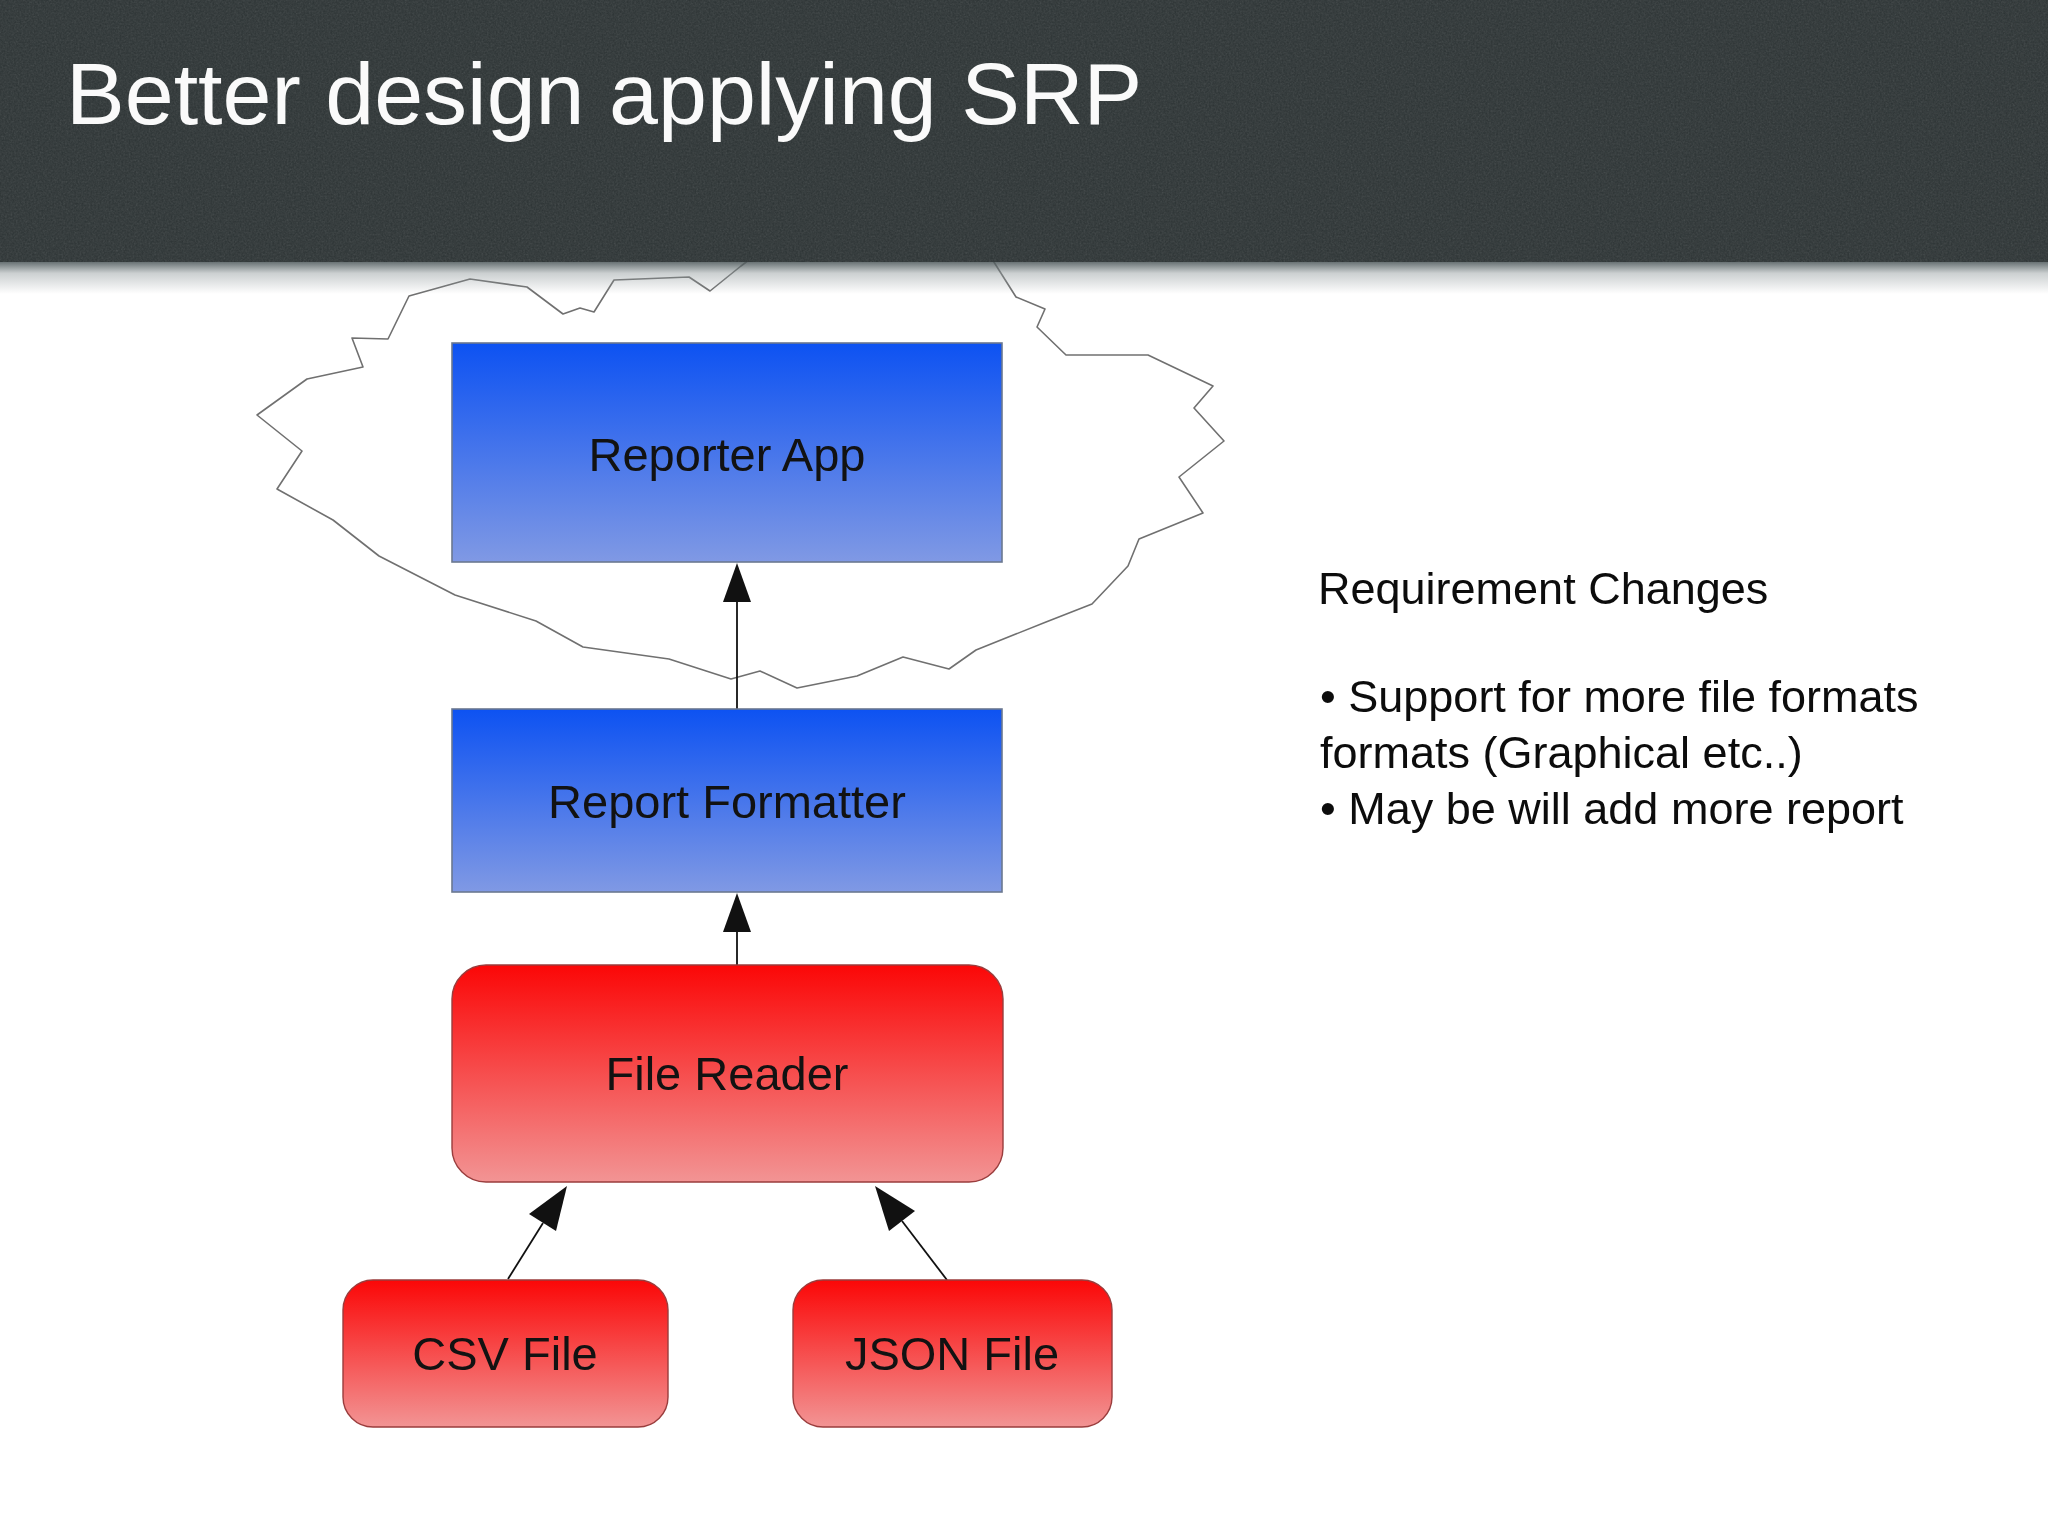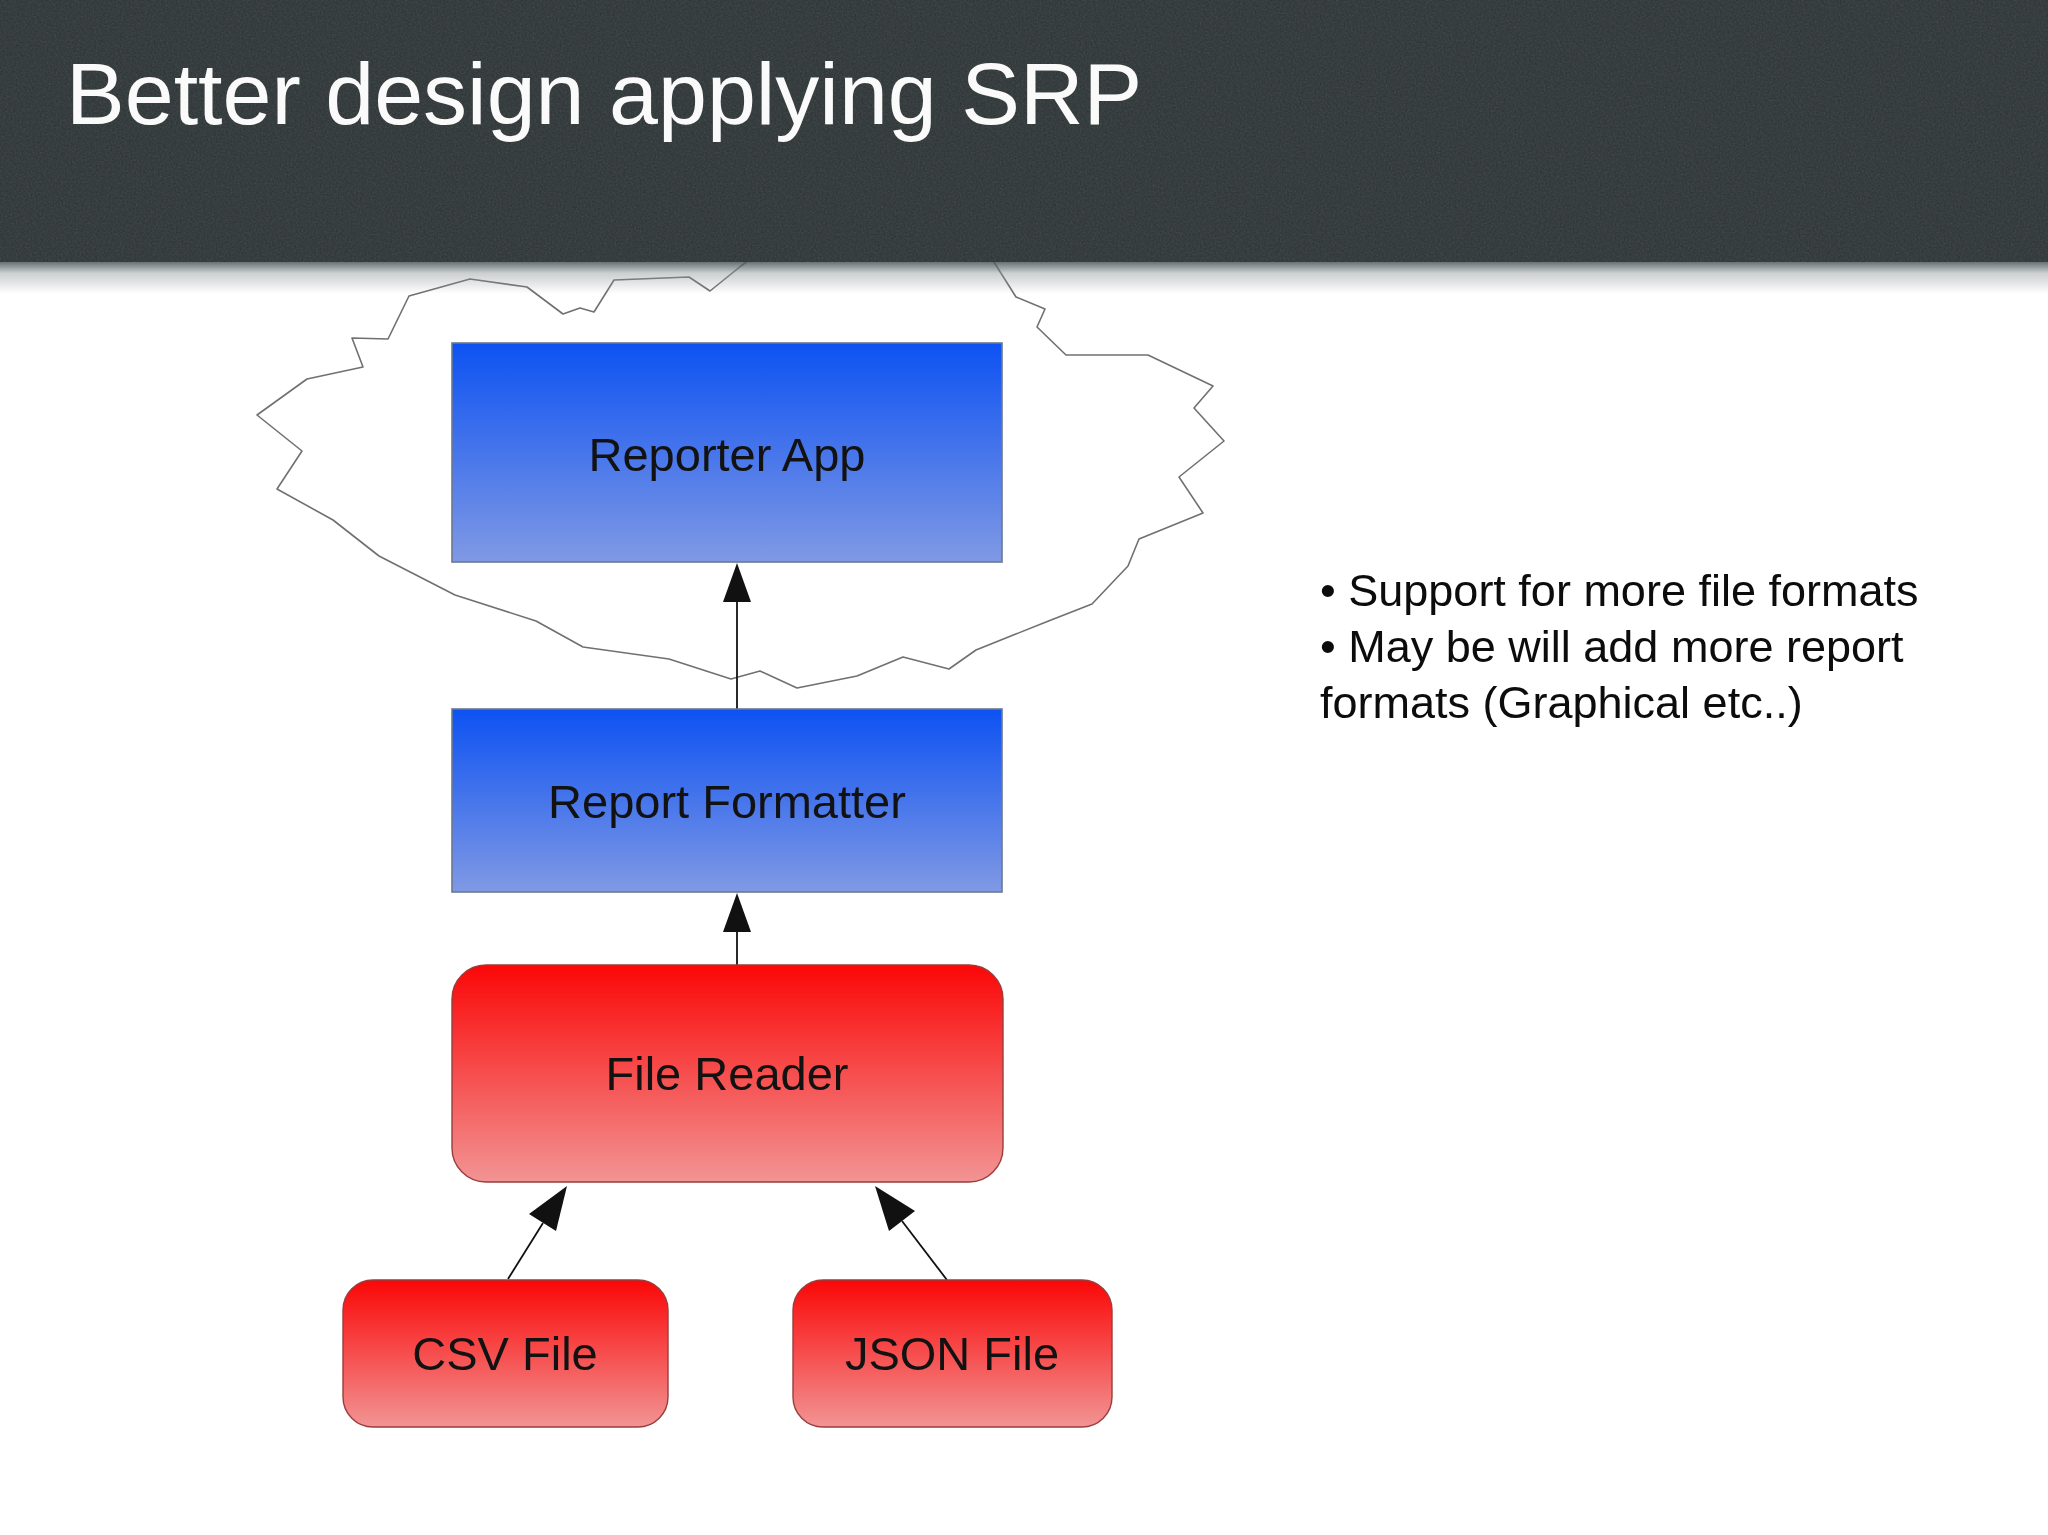--- a/index.html
+++ b/index.html
@@ -105,23 +105,24 @@
       <text class="node-label" x="505" y="1370" text-anchor="middle">CSV File</text>
     </g>
 
     <g>
       <rect x="793" y="1280" width="319" height="147" rx="30" ry="30" fill="url(#redGrad)" stroke="#9a3d3d" stroke-width="1.4"></rect>
       <text class="node-label" x="952" y="1370" text-anchor="middle">JSON File</text>
     </g>
   </svg>
 
   <div class="right-panel">
+    <div class="heading">Requirement Changes</div>
     <div class="line">• Support for more file formats</div>
+    <div class="line">formats (Graphical etc..)</div>
     <div class="line">• May be will add more report</div>
-    <div class="line">formats (Graphical etc..)</div>
   </div>
 
   <div class="header">
     <svg class="noise" xmlns="http://www.w3.org/2000/svg">
       <filter id="grain">
         <feTurbulence type="fractalNoise" baseFrequency="0.55" numOctaves="3" seed="7" stitchTiles="stitch"></feTurbulence>
         <feColorMatrix type="saturate" values="0"></feColorMatrix>
       </filter>
       <rect width="100%" height="100%" filter="url(#grain)" opacity="0.16"></rect>
     </svg>

